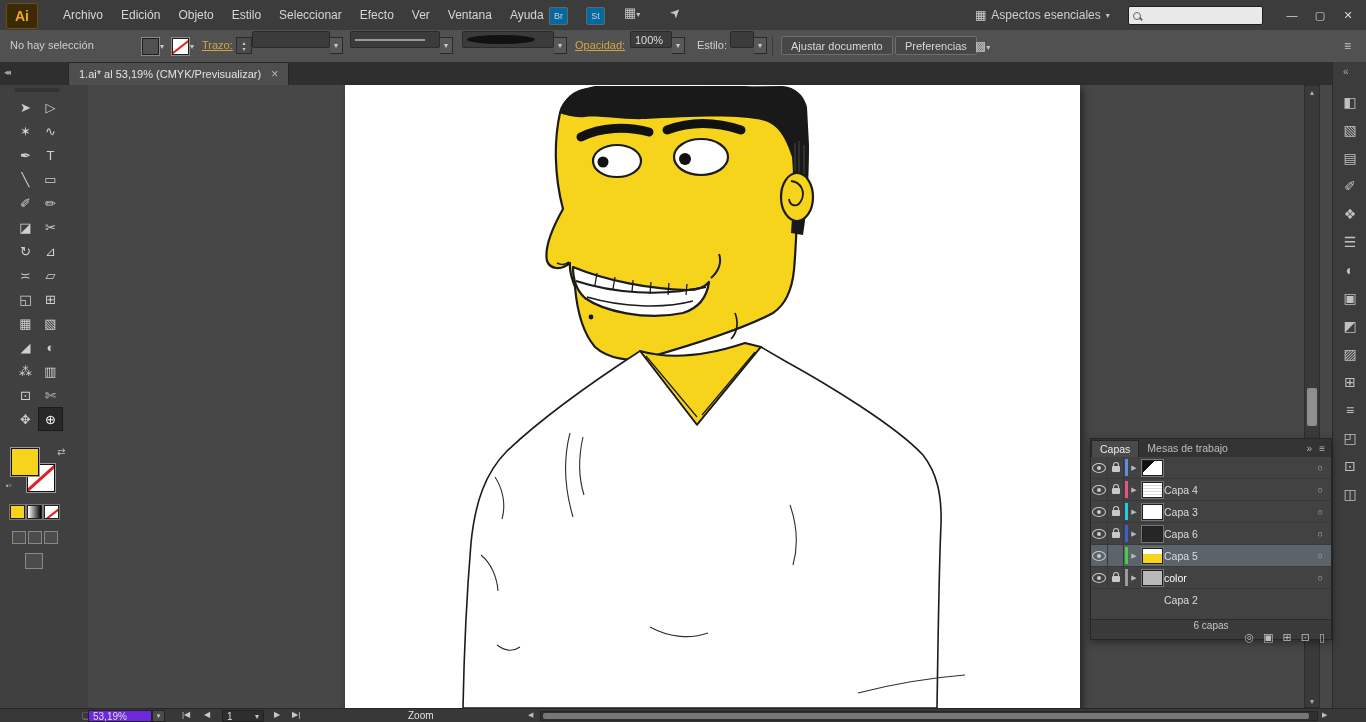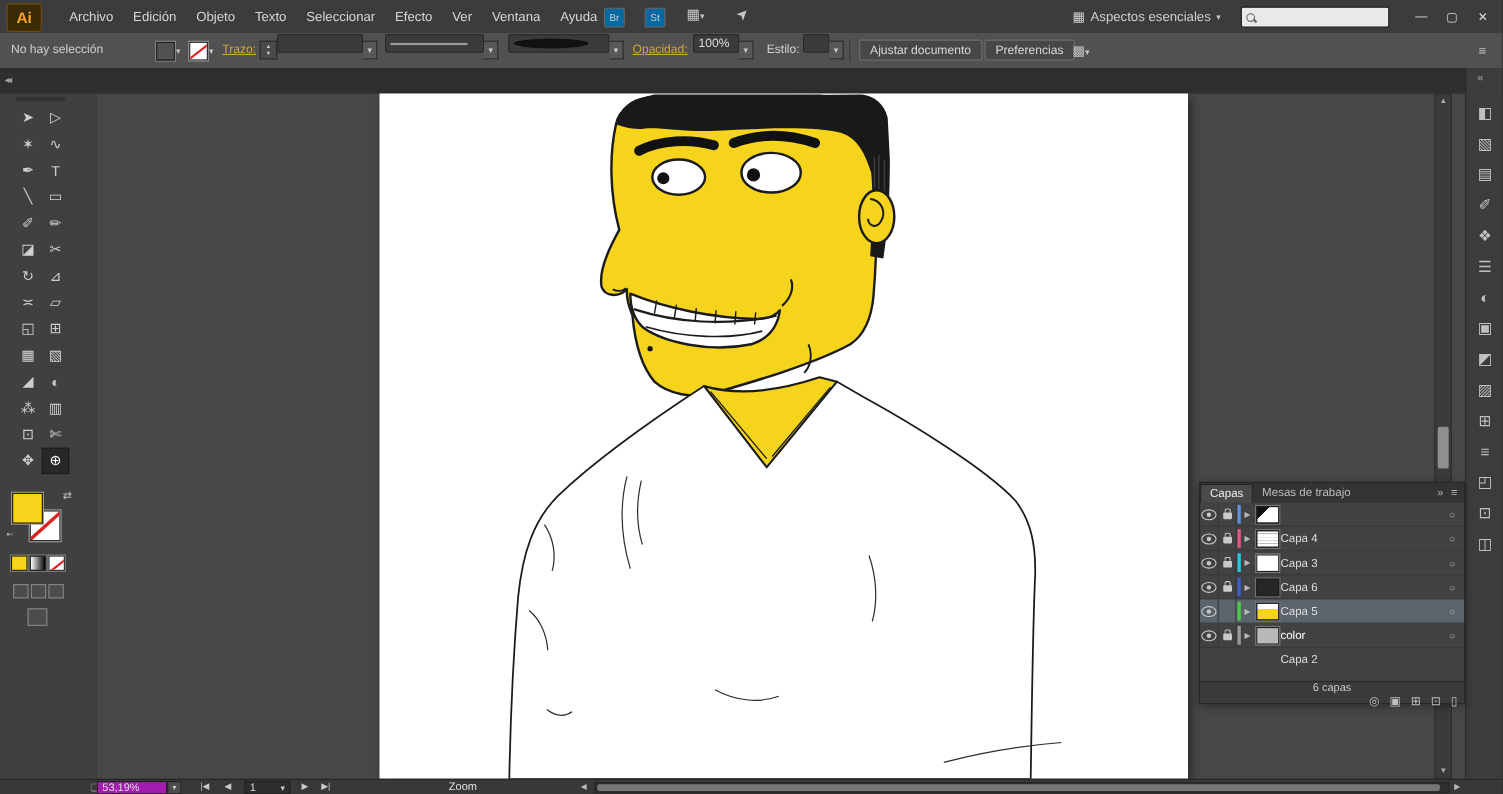--- a/index.html
+++ b/index.html
@@ -103,21 +103,21 @@
   .th1{background:repeating-linear-gradient(0deg,#fff,#fff 2px,#b5b5b5 3px);}
   .th2{background:#fff;}
   .th3{background:#262626;}
   .th4{background:linear-gradient(180deg,#fff 35%,#F6D41C 35%);}
   .th5{background:#b9b9b9;}
   #lp-bottom{position:absolute;left:0;bottom:0;width:100%;height:20px;background:#3a3a3a;border-top:1px solid #2a2a2a;
              display:flex;align-items:center;font-size:10px;color:#c7c7c7;box-sizing:border-box;padding:0 6px;flex-direction:column;}
   #lp-bottom .icons{margin-left:auto;display:flex;gap:9px;font-size:11px;color:#bdbdbd;}
   
   #statusbar{left:0;top:708px;width:1366px;height:14px;background:#383838;border-top:1px solid #262626;font-size:10px;}
-  #zoombox{left:88px;top:1px;width:64px;height:12px;background:#a21caf;border:1px solid #222;color:#ddd;
+  #zoombox{left:88px;top:1px;width:64px;height:12px;background:#6d28d9;border:1px solid #222;color:#ddd;
            display:flex;align-items:center;padding:0 4px;box-sizing:border-box;}
   #zoomdd{left:152px;top:1px;width:13px;height:12px;background:#4c4c4c;border:1px solid #222;display:flex;
           align-items:center;justify-content:center;font-size:7px;color:#ccc;box-sizing:border-box;}
   .nav-a{top:1px;color:#c9c9c9;font-size:8px;}
   #abfield{left:222px;top:1px;width:42px;height:12px;background:#2e2e2e;border:1px solid #222;color:#ddd;
            display:flex;align-items:center;justify-content:space-between;padding:0 4px;box-sizing:border-box;}
   #toolreadout{left:408px;top:1px;color:#e2e2e2;font-size:10px;}
   #hscroll{left:540px;top:2px;width:778px;height:10px;background:#2f2f2f;border:1px solid #262626;box-sizing:border-box;}
   #hthumb{position:absolute;left:2px;top:1px;width:766px;height:6px;background:#777;border-radius:2px;}
   .hs-arr{top:2px;color:#bbb;font-size:7px;}
@@ -127,21 +127,21 @@
 <body>
 
 <div id="app">
 
   <div class="abs" id="titlebar">
     <div class="abs" id="ai-logo">Ai</div>
     <div class="abs" id="menus">
       <span class="menu-item">Archivo</span>
       <span class="menu-item">Edición</span>
       <span class="menu-item">Objeto</span>
-      <span class="menu-item">Texto</span>
+      <span class="menu-item">Estilo</span>
       <span class="menu-item">Seleccionar</span>
       <span class="menu-item">Efecto</span>
       <span class="menu-item">Ver</span>
       <span class="menu-item">Ventana</span>
       <span class="menu-item">Ayuda</span>
     </div>
     <div class="abs tb-badge" style="left:549px;">Br</div>
     <div class="abs tb-badge" style="left:586px;">St</div>
     <div class="abs tb-ico" style="left:624px;"><span>▦</span><span class="dd">▾</span></div>
     <div class="abs tb-ico" style="left:670px;"><span class="rot45">➤</span></div>
@@ -200,20 +200,24 @@
       </div>
     <div class="abs vline" style="left:772px;"></div>
     <div class="abs cb-btn" style="left:781px;">Ajustar documento</div>
     <div class="abs cb-btn" style="left:895px;">Preferencias</div>
     <div class="abs tb-ico" style="left:975px;top:9px;font-size:12px;"><span>▩</span><span class="dd">▾</span></div>
     <div class="abs tb-ico" style="left:1344px;top:9px;font-size:12px;"><span>≡</span></div>
   </div>
 
   <div class="abs" id="tabbar">
     <span class="abs" id="tab-collapse">◂◂</span>
+    <div class="abs" id="doctab">
+      <span>1.ai* al 53,19% (CMYK/Previsualizar)</span>
+      <span class="close">×</span>
+    </div>
   </div>
 
   <div class="abs" id="toolbox">
     <div class="abs" id="toolgrip"></div>
     <div class="abs" id="tools">
       <span class="tool">➤</span>
       <span class="tool">▷</span>
       <span class="tool">✶</span>
       <span class="tool">∿</span>
       <span class="tool">✒</span>

